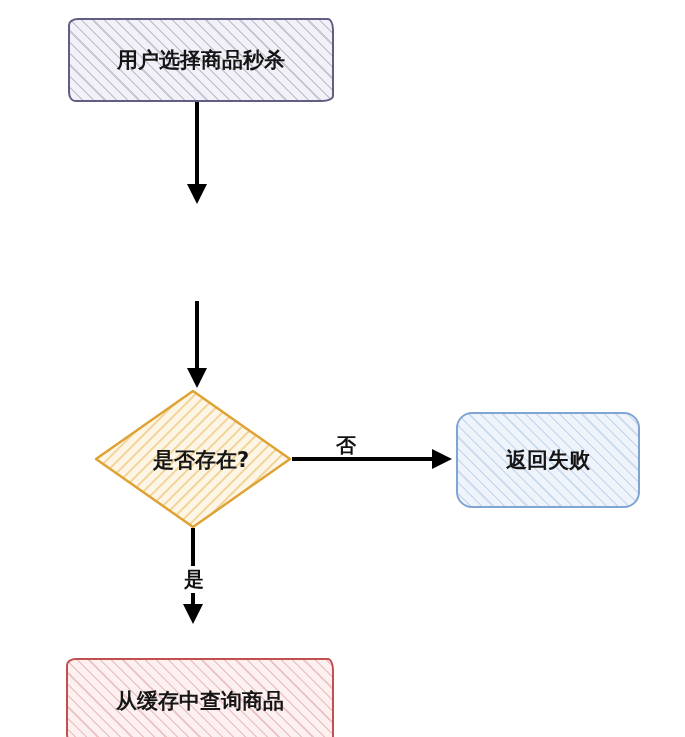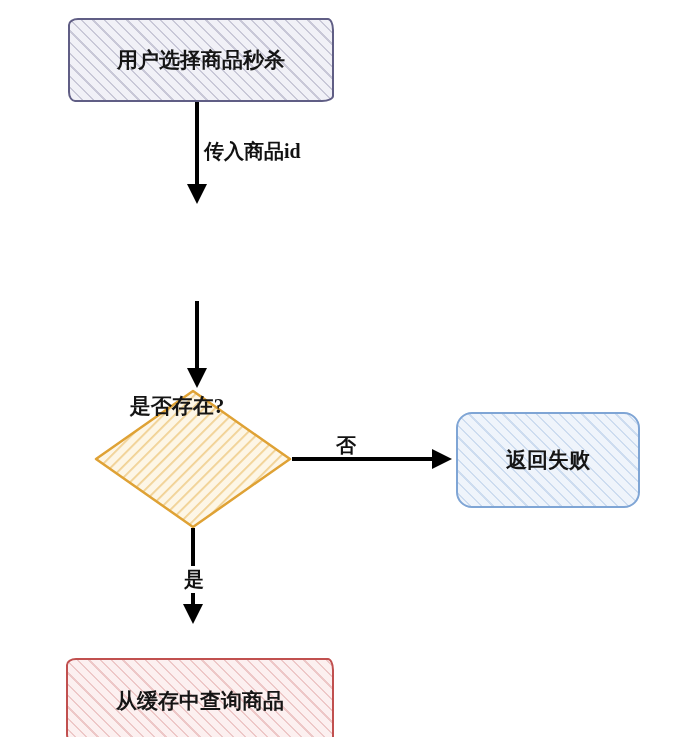--- a/index.html
+++ b/index.html
@@ -9,21 +9,20 @@
   }
   body {
     font-family: "DejaVu Sans", "Liberation Sans", sans-serif;
   }
   .canvas {
     position: relative;
     width: 642px;
     height: 737px;
     background: #ffffff;
     overflow: hidden;
-    font-family: Liberation Serif, serif;
   }
   .layer {
     position: absolute;
     left: 0;
     top: 0;
     width: 685px;
     height: 737px;
     pointer-events: none;
   }
   .node {
@@ -65,22 +64,23 @@
   }
   .node-cache {
     left: 66px; top: 658px; width: 264px; height: 82px;
     border-color: #c1504f;
     background:
       repeating-linear-gradient(45deg, rgba(193,80,79,0.25) 0px, rgba(193,80,79,0.25) 1.6px, transparent 1.6px, transparent 8px),
       #fcf0f0;
   }
   .node-decision-label {
     position: absolute;
-    left: 80px; top: 392px; width: 194px; height: 135px;
+    left: 104px; top: 392px; width: 194px; height: 135px;
     display: flex;
+    align-items: center;
     justify-content: center;
     font-weight: bold;
     font-size: 21px;
     color: #151515;
     pointer-events: none;
   }
   .edge-label {
     position: absolute;
     font-weight: bold;
     font-size: 20px;
@@ -125,19 +125,18 @@
   </div>
 
   <div class="node node-fail">
     <span class="lbl">返回失败</span>
   </div>
 
   <div class="node node-cache">
     <span class="lbl">从缓存中查询商品</span>
   </div>
 
-  <div class="edge-label edge-label-pass">传入商品id</div>
 
   <div class="edge-label edge-label-no">否</div>
 
   <div class="edge-label edge-label-yes">是</div>
 
 </div>
 
 </body></html>

